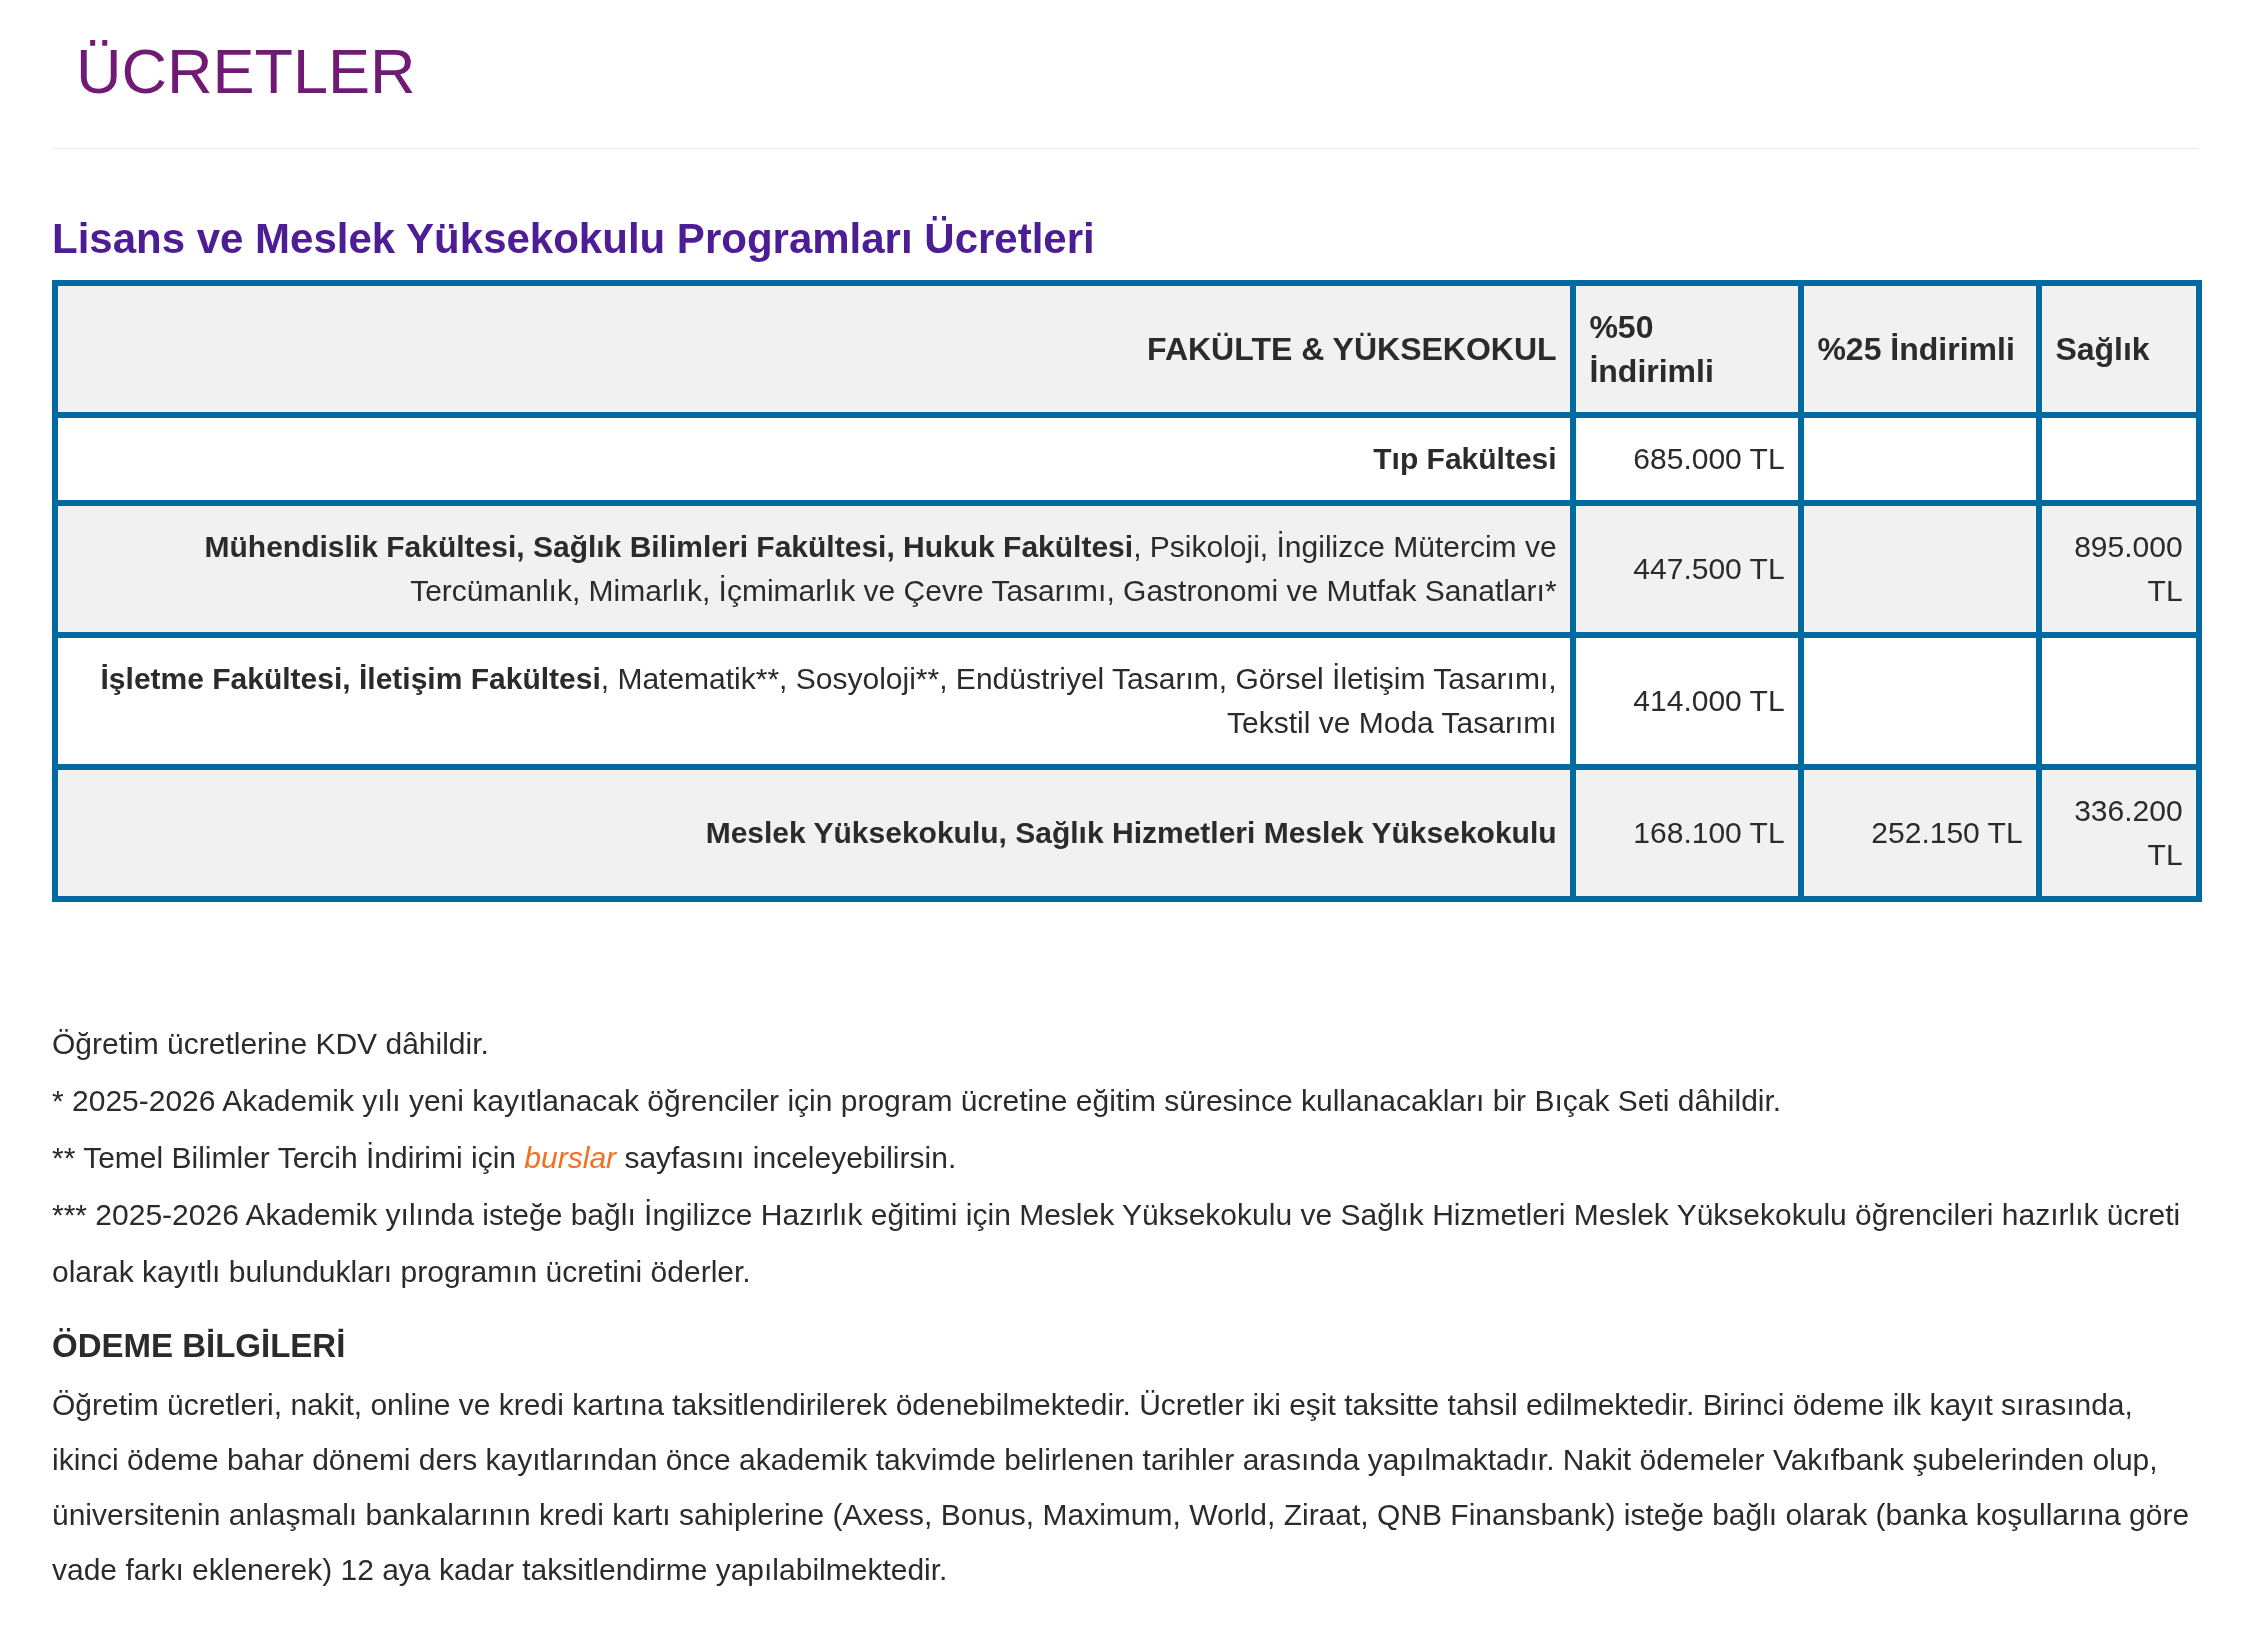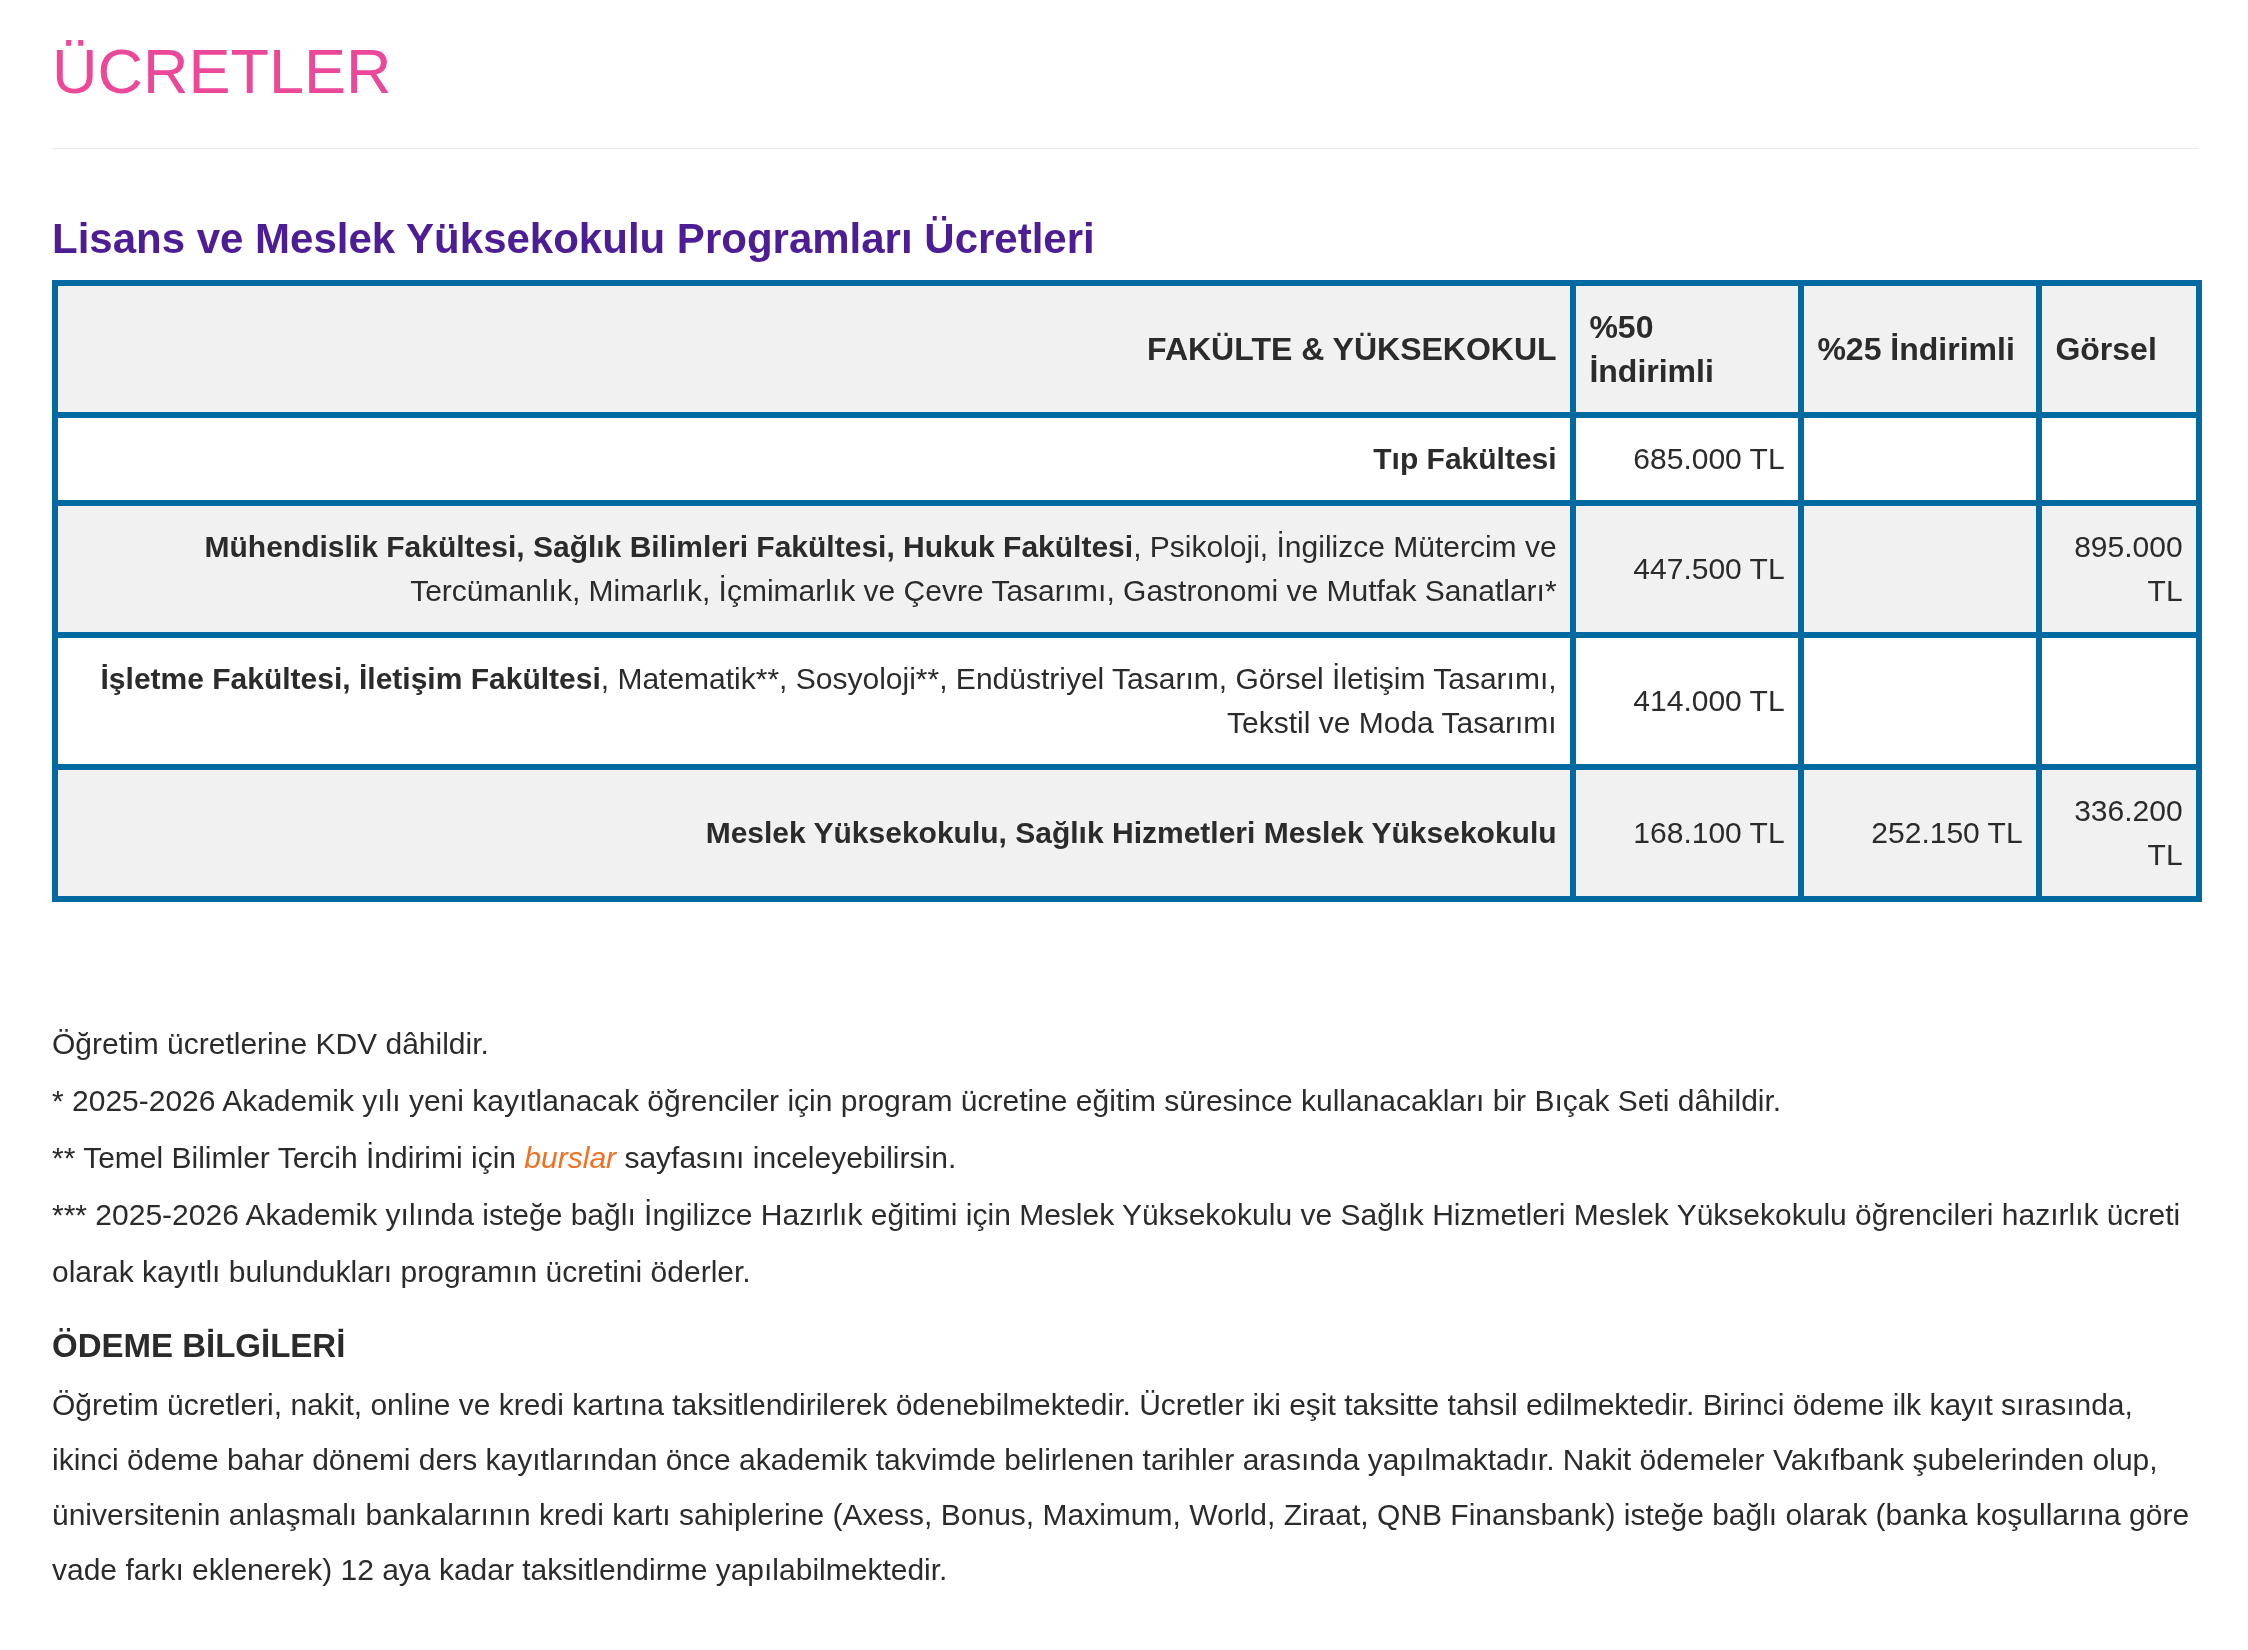--- a/index.html
+++ b/index.html
@@ -12,22 +12,23 @@
     color: #212529;
   }
   .container {
     width: 2248px;
     height: 1650px;
     padding: 38px 50px 0 52px;
   }
   .page-title {
     font-size: 63px;
     font-weight: 400;
-    color: #ec4899;
+    color: #701a75;
     line-height: 1.05;
+    margin-left: 24px;
   }
   .divider {
     border: none;
     border-top: 1.9px solid #e9e9e9;
     margin-top: 44px;
   }
   .section-title {
     margin-top: 65px;
     font-size: 42px;
     font-weight: 700;
@@ -114,21 +115,21 @@
         <col class="c1">
         <col class="c2">
         <col class="c3">
         <col class="c4">
       </colgroup>
     <thead>
       <tr>
         <th class="col-fak">FAKÜLTE &amp; YÜKSEKOKUL</th>
         <th>%50 İndirimli</th>
         <th>%25 İndirimli</th>
-        <th>Görsel</th>
+        <th>Sağlık</th>
       </tr>
     </thead>
     <tbody>
       <tr>
         <td class="lbl"><b>Tıp Fakültesi</b><span></span></td>
         <td class="val">685.000 TL</td>
         <td class="val"></td>
         <td class="val"></td>
       </tr>
       <tr>

